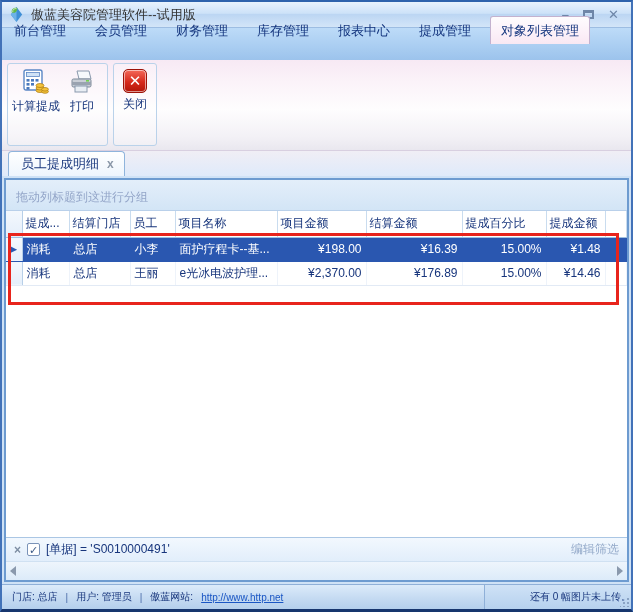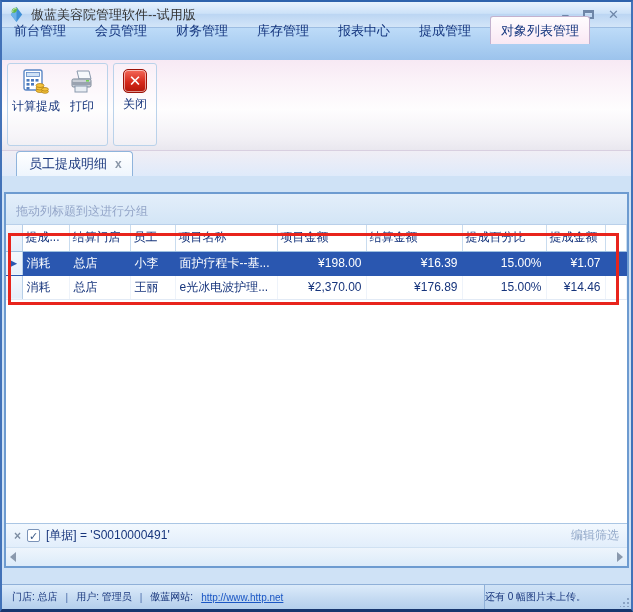--- a/index.html
+++ b/index.html
@@ -63,31 +63,31 @@
   }
   .rbtn .lbl { color:#17357c; font-size:12px; white-space:nowrap; }
   .icon-close-red {
     width:24px; height:24px; border-radius:5px;
     background:linear-gradient(180deg,#f4695a 0%,#d6281a 55%,#b21408 100%);
     border:1px solid #9c1208; box-shadow:inset 0 0 0 1px rgba(255,255,255,.55);
     color:#fff; font-weight:bold; font-size:15px; line-height:22px; text-align:center;
   }
   
   .doctabbar {
-    height:25px; flex:0 0 auto; display:flex; align-items:flex-end; padding-left:14px;
+    height:25px; flex:0 0 auto; display:flex; align-items:flex-end; padding-left:6px;
     background:linear-gradient(180deg,#f0eef5 0%,#dfeafa 100%);
   }
   .doctab {
     display:flex; align-items:center; gap:8px; padding:3px 10px 3px 12px;
     background:linear-gradient(180deg,#ffffff,#eef5fd); border:1px solid #8fb4dc; border-bottom:none;
     border-radius:4px 4px 0 0; color:#17357c; font-size:13px;
   }
   .doctab .x { color:#8a97a8; font-weight:bold; font-size:12px; }
   
-  .gridwrap { flex:1; margin:16px 2px; border:2px solid #6d9bd0; background:#fff; display:flex; flex-direction:column; min-height:0; }
+  .gridwrap { flex:1; margin:2px 2px; border:2px solid #6d9bd0; background:#fff; display:flex; flex-direction:column; min-height:0; }
   .groupbox {
     height:31px; flex:0 0 auto; background:linear-gradient(180deg,#e3eefa,#d3e5f6);
     color:#93a5c8; font-size:12px; padding:9px 0 0 10px; border-bottom:1px solid #b9d0ea;
   }
   table.grid { border-collapse:collapse; table-layout:fixed; width:100%; flex:0 0 auto; }
   table.grid th {
     height:26px; font-weight:normal; text-align:left; color:#17357c; font-size:12px;
     background:#fff; border-right:1px solid #c9dcef; border-bottom:1px solid #9fc0e0;
     padding:0 3px; overflow:hidden; white-space:nowrap;
   }
@@ -124,21 +124,21 @@
   
   .statusbar {
     height:25px; flex:0 0 auto; display:flex; align-items:stretch;
     background:linear-gradient(180deg,#dcebfa 0%,#c3d9f1 60%,#b4cfec 100%);
     border-top:1px solid #8fb0d8; font-size:10px; color:#17357c;
   }
   .status-left { display:flex; align-items:center; gap:8px; padding:0 10px; flex:1; white-space:nowrap; }
   .status-sep { color:#4a6ca8; }
   .status-link { color:#1a56c4; text-decoration:underline; }
   .status-right {
-    width:147px; display:flex; align-items:center; justify-content:flex-start; gap:2px;
+    width:147px; display:flex; align-items:center; justify-content:flex-end; gap:2px;
     border-left:1px solid #8fb0d8; background:linear-gradient(180deg,#cfe2f6 0%,#b6d1ee 100%);
     position:relative; white-space:nowrap;
   }
   .grip {
     position:absolute; right:2px; bottom:2px; width:9px; height:9px;
     background:
       radial-gradient(circle at 8px 1px,#8aa3c4 1px,transparent 1.4px),
       radial-gradient(circle at 8px 5px,#8aa3c4 1px,transparent 1.4px),
       radial-gradient(circle at 4px 5px,#8aa3c4 1px,transparent 1.4px),
       radial-gradient(circle at 8px 9px,#8aa3c4 1px,transparent 1.4px),
@@ -268,21 +268,21 @@
       </tr>
       <tr class="sel">
         <td class="ind">▶</td>
         <td>消耗</td>
         <td>总店</td>
         <td>小李</td>
         <td>面护疗程卡--基...</td>
         <td class="num">¥198.00</td>
         <td class="num">¥16.39</td>
         <td class="num">15.00%</td>
-        <td class="num">¥1.07</td>
+        <td class="num">¥1.48</td>
         <td></td>
       </tr>
       <tr>
         <td class="ind"></td>
         <td>消耗</td>
         <td>总店</td>
         <td>王丽</td>
         <td>e光冰电波护理...</td>
         <td class="num">¥2,370.00</td>
         <td class="num">¥176.89</td>

